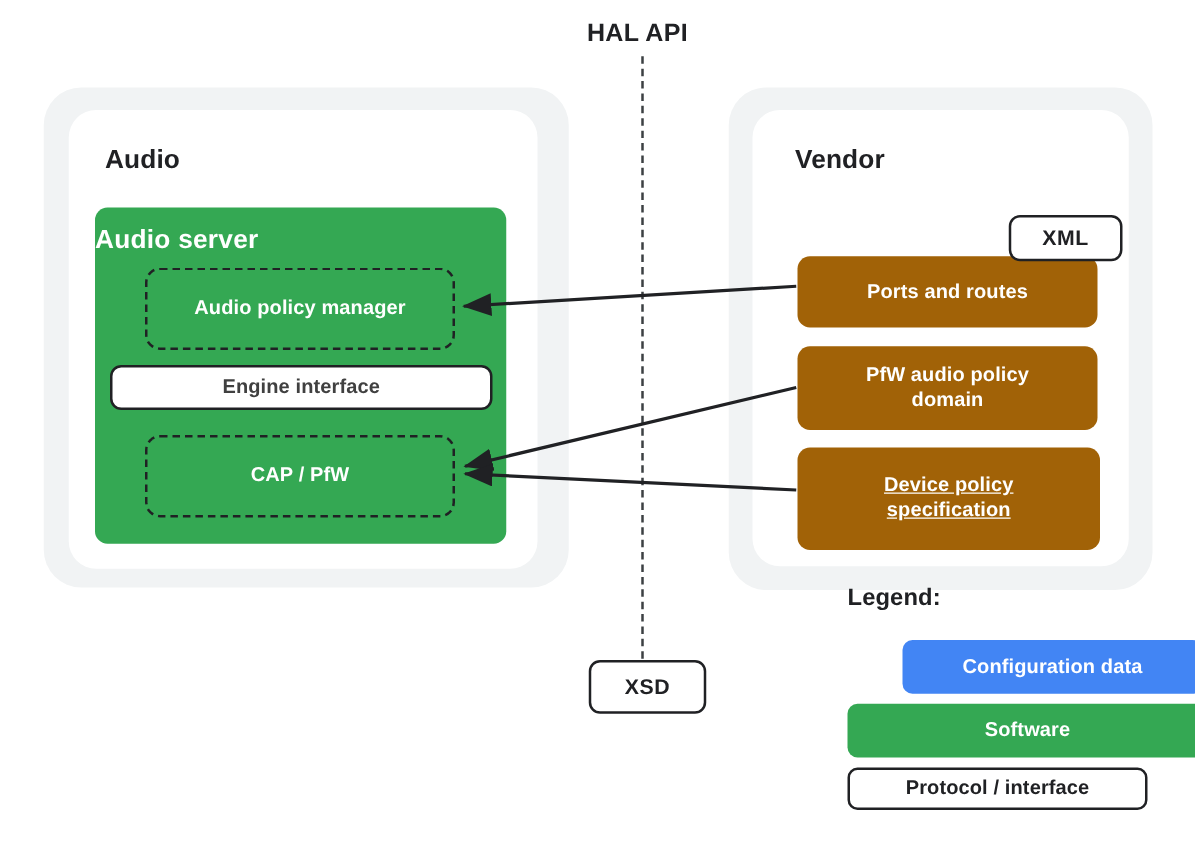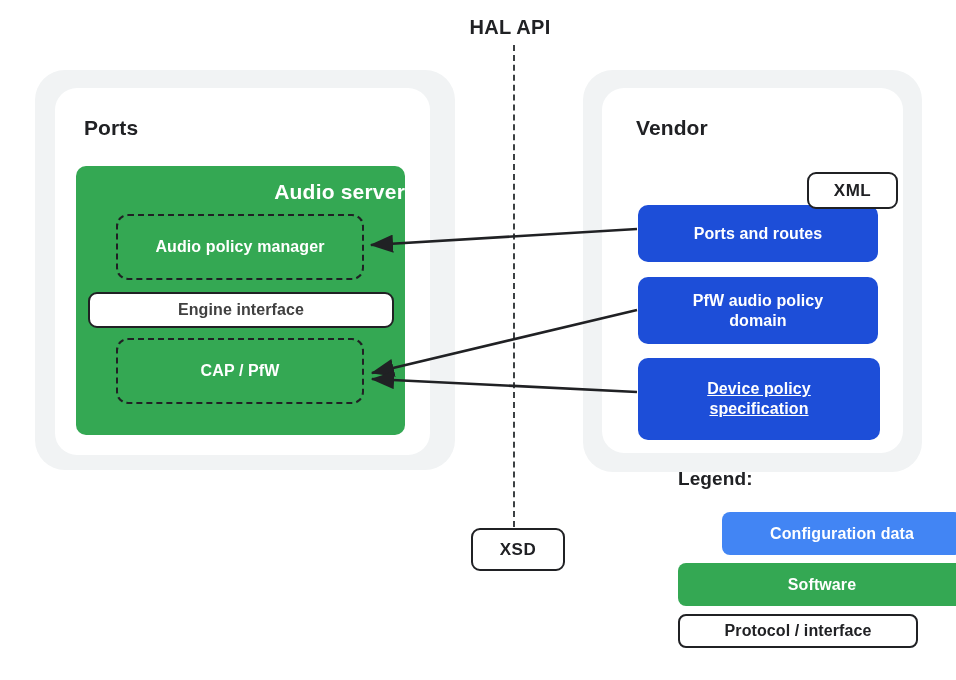--- a/index.html
+++ b/index.html
@@ -59,21 +59,21 @@
 
   
   .green-block {
     background: #34a853;
     border-radius: 10px;
   }
   .green-title {
     position: absolute;
     left: 0; right: 0;
     top: 14px;
-    text-align: right;
+    text-align: left;
     font-size: 21px;
     font-weight: 700;
     color: #ffffff;
     letter-spacing: .2px;
   }
 
   
   .dashed-box {
     border: 2px dashed #202124;
     border-radius: 12px;
@@ -97,21 +97,21 @@
     justify-content: center;
     color: #404040;
     font-size: 16px;
     font-weight: 700;
     text-align: center;
     letter-spacing: .1px;
   }
 
   
   .blue-block {
-    background: #1d4ed8;
+    background: #a16207;
     border-radius: 10px;
     display: flex;
     align-items: center;
     justify-content: center;
     color: #ffffff;
     font-size: 16px;
     font-weight: 700;
     text-align: center;
     line-height: 1.25;
     letter-spacing: .1px;
@@ -166,31 +166,31 @@
 <div id="canvas">
 
   <div class="abs hal-label" style="left:400px; top:16px; width:220px;">HAL API</div>
 
   <div class="abs divider" style="left:513px; top:45px; height:482px;"></div>
 
   <div class="abs panel-outer" style="left:35px; top:70px; width:420px; height:400px;"></div>
 
   <div class="abs panel-inner" style="left:55px; top:88px; width:375px; height:367px;"></div>
 
-  <div class="abs section-title" style="left:84px; top:116px;">Ports</div>
+  <div class="abs section-title" style="left:84px; top:116px;">Audio</div>
 
   <div class="abs green-block" style="left:76px; top:166px; width:329px; height:269px;">
     <div class="green-title">Audio server</div>
   </div>
 
   <div class="abs dashed-box" style="left:116px; top:214px; width:248px; height:66px;">Audio policy manager</div>
 
   <div class="abs white-pill" style="left:88px; top:292px; width:306px; height:36px;">Engine interface</div>
 
-  <div class="abs dashed-box" style="left:116px; top:338px; width:248px; height:66px;">CAP / PfW</div>
+  <div class="abs dashed-box" style="left:116px; top:348px; width:248px; height:66px;">CAP / PfW</div>
 
   <div class="abs panel-outer" style="left:583px; top:70px; width:339px; height:402px;"></div>
 
   <div class="abs panel-inner" style="left:602px; top:88px; width:301px; height:365px;"></div>
 
   <div class="abs section-title" style="left:636px; top:116px;">Vendor</div>
 
   <div class="abs blue-block" style="left:638px; top:205px; width:240px; height:57px;">Ports and routes</div>
 
   <div class="abs blue-block" style="left:638px; top:277px; width:240px; height:67px;">

